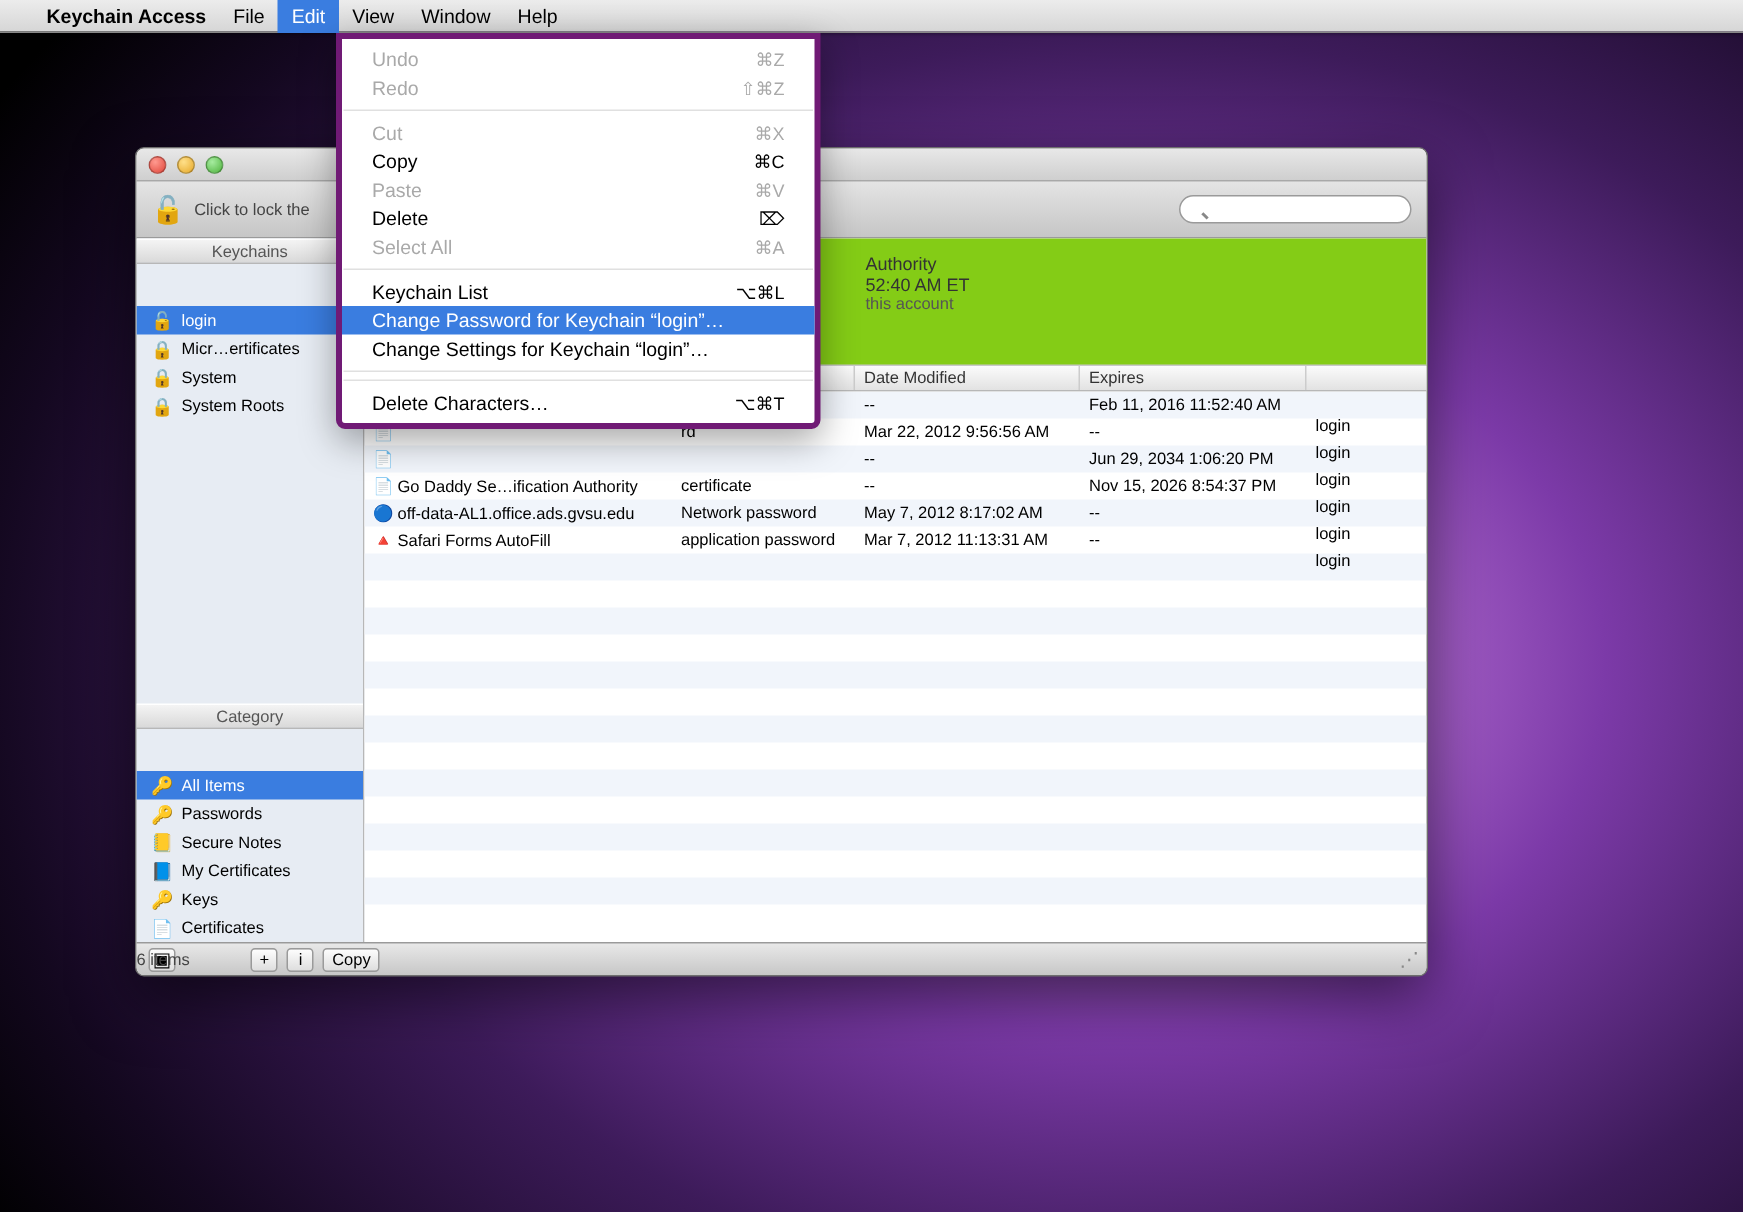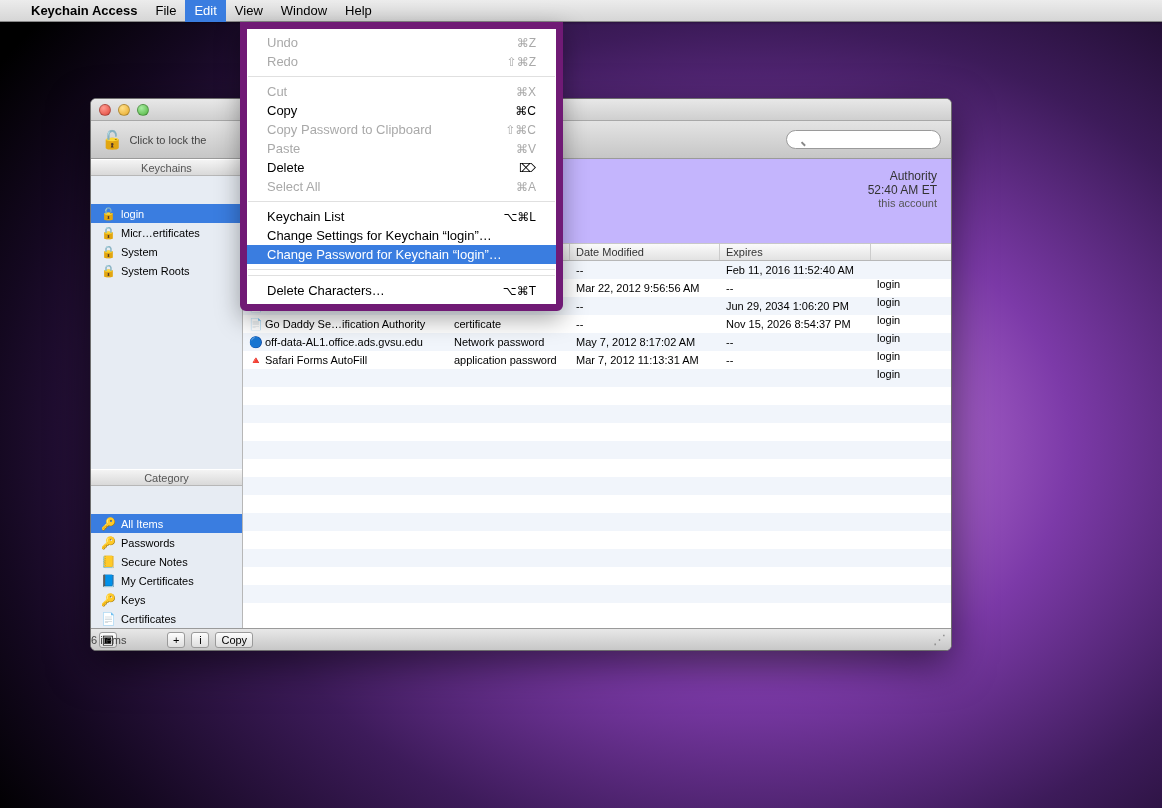--- a/index.html
+++ b/index.html
@@ -7,22 +7,22 @@
          background: radial-gradient(ellipse 900px 700px at 65% 55%, #d9a6e8 0%, #b56fd3 15%, #7c3aa8 35%, #3d1b5a 60%, #140820 85%, #000 100%); }
   
   .menubar { position: absolute; top:0; left:0; right:0; height:22px;
              background: linear-gradient(#ececec, #d6d6d6); border-bottom:1px solid #888;
              display:flex; align-items:center; font-size:13px; color:#000; padding-left:10px; box-shadow:0 1px 2px rgba(0,0,0,.3); }
   .apple { font-size:14px; margin-right:12px; }
   .menu-item { padding:0 9px; height:22px; line-height:22px; cursor:default; }
   .menu-item.bold { font-weight:bold; }
   .menu-item.open { background:#3a7de0; color:#fff; }
   
-  .dropdown { position:absolute; top:22px; left:240px; width:323px; background:#fff;
-              border:7px solid #701a75; border-radius:0 0 6px 6px; box-shadow:0 8px 24px rgba(0,0,0,.35);
+  .dropdown { position:absolute; top:22px; left:224px; width:323px; background:#fff;
+              border:4px solid #701a75; border-radius:0 0 6px 6px; box-shadow:0 8px 24px rgba(0,0,0,.35);
               padding:4px 0; font-size:13px; z-index:50; }
   .dd-row { display:flex; align-items:center; height:19px; padding:0 20px 0 20px; cursor:default; }
   .dd-row.disabled { color:#a9a9a9; }
   .dd-row.highlight { background:#3a7de0; color:#fff; }
   .dd-sep { height:1px; background:#e0e0e0; margin:5px 1px; }
   .dd-label { flex:1; white-space:nowrap; }
   .dd-short { font-size:12px; letter-spacing:0; text-align:right; width:48px; }
   
   .window { position:absolute; top:98px; left:90px; width:862px; height:553px;
             background:#ededed; border:1px solid #6e6e6e; border-radius:6px;
@@ -51,21 +51,21 @@
   .win-body { display:flex; height:calc(100% - 22px - 38px - 22px); }
   .sidebar { width:152px; background:#e7ecf3; border-right:1px solid #b7b7b7; font-size:11px; display:flex; flex-direction:column;gap:28px; }
   .side-head { height:17px; background:linear-gradient(#f4f4f4,#d9d9d9); border-top:1px solid #fff; border-bottom:1px solid #b7b7b7;
                text-align:center; font-size:11px; color:#555; line-height:17px; }
   .side-list { }
   .side-row { display:flex; align-items:center; height:19px; padding:0 6px 0 10px; gap:6px; cursor:default; }
   .side-row.sel { background:#3a7de0; color:#fff; }
   .si { width:14px; text-align:center; font-size:12px; }
   .side-gap { flex:1; }
   .content { flex:1; display:flex; flex-direction:column; background:#fff; }
-  .detail { height:85px; background:#c4b5fd; border-bottom:1px solid #c8c8c8; padding:10px 14px 0 24px; font-size:11px; color:#333; position:relative;text-align:right; }
+  .detail { height:85px; background:#84cc16; border-bottom:1px solid #c8c8c8; padding:10px 14px 0 24px; font-size:11px; color:#333; position:relative; }
   .detail .d1 { font-size:12px; }
   .detail .d3 { font-size:11px; color:#555; }
   
   .thead { display:flex; height:17px; background:linear-gradient(#fbfbfb,#e2e2e2); border-bottom:1px solid #b7b7b7; font-size:11px; color:#333; }
   .th { padding:0 6px; line-height:17px; border-right:1px solid #ccc; overflow:hidden; white-space:nowrap; }
   .th.sorted { background:linear-gradient(#e9f1fb,#cddff3); }
   .c-name{width:205px;} .c-kind{width:122px;} .c-date{width:150px;} .c-exp{width:151px;} .c-kc{flex:1;margin-top:28px;}
   .tbody { flex:1; overflow:auto; font-size:11px; }
   .trow { display:flex; height:18px; align-items:center; }
   .trow.even { background:#f1f5fb; }
@@ -108,46 +108,42 @@
     <div class="dd-sep"></div>
     <div class="dd-row disabled">
       <span class="dd-label">Cut</span>
       <span class="dd-short">⌘X</span>
     </div>
     <div class="dd-row">
       <span class="dd-label">Copy</span>
       <span class="dd-short">⌘C</span>
     </div>
     <div class="dd-row disabled">
-      <span class="dd-label">Copy Password to Clipboard</span>
-      <span class="dd-short">⇧⌘C</span>
-    </div>
-    <div class="dd-row disabled">
       <span class="dd-label">Paste</span>
       <span class="dd-short">⌘V</span>
     </div>
     <div class="dd-row">
       <span class="dd-label">Delete</span>
       <span class="dd-short">⌦</span>
     </div>
     <div class="dd-row disabled">
       <span class="dd-label">Select All</span>
       <span class="dd-short">⌘A</span>
     </div>
     <div class="dd-sep"></div>
     <div class="dd-row">
       <span class="dd-label">Keychain List</span>
       <span class="dd-short">⌥⌘L</span>
     </div>
-    <div class="dd-row">
-      <span class="dd-label">Change Settings for Keychain “login”…</span>
-      <span class="dd-short"></span>
-    </div>
     <div class="dd-row highlight">
       <span class="dd-label">Change Password for Keychain “login”…</span>
+      <span class="dd-short"></span>
+    </div>
+    <div class="dd-row">
+      <span class="dd-label">Change Settings for Keychain “login”…</span>
       <span class="dd-short"></span>
     </div>
     <div class="dd-sep"></div>
     <div class="dd-sep"></div>
     <div class="dd-row">
       <span class="dd-label">Delete Characters…</span>
       <span class="dd-short">⌥⌘T</span>
     </div>
   </div>
 

